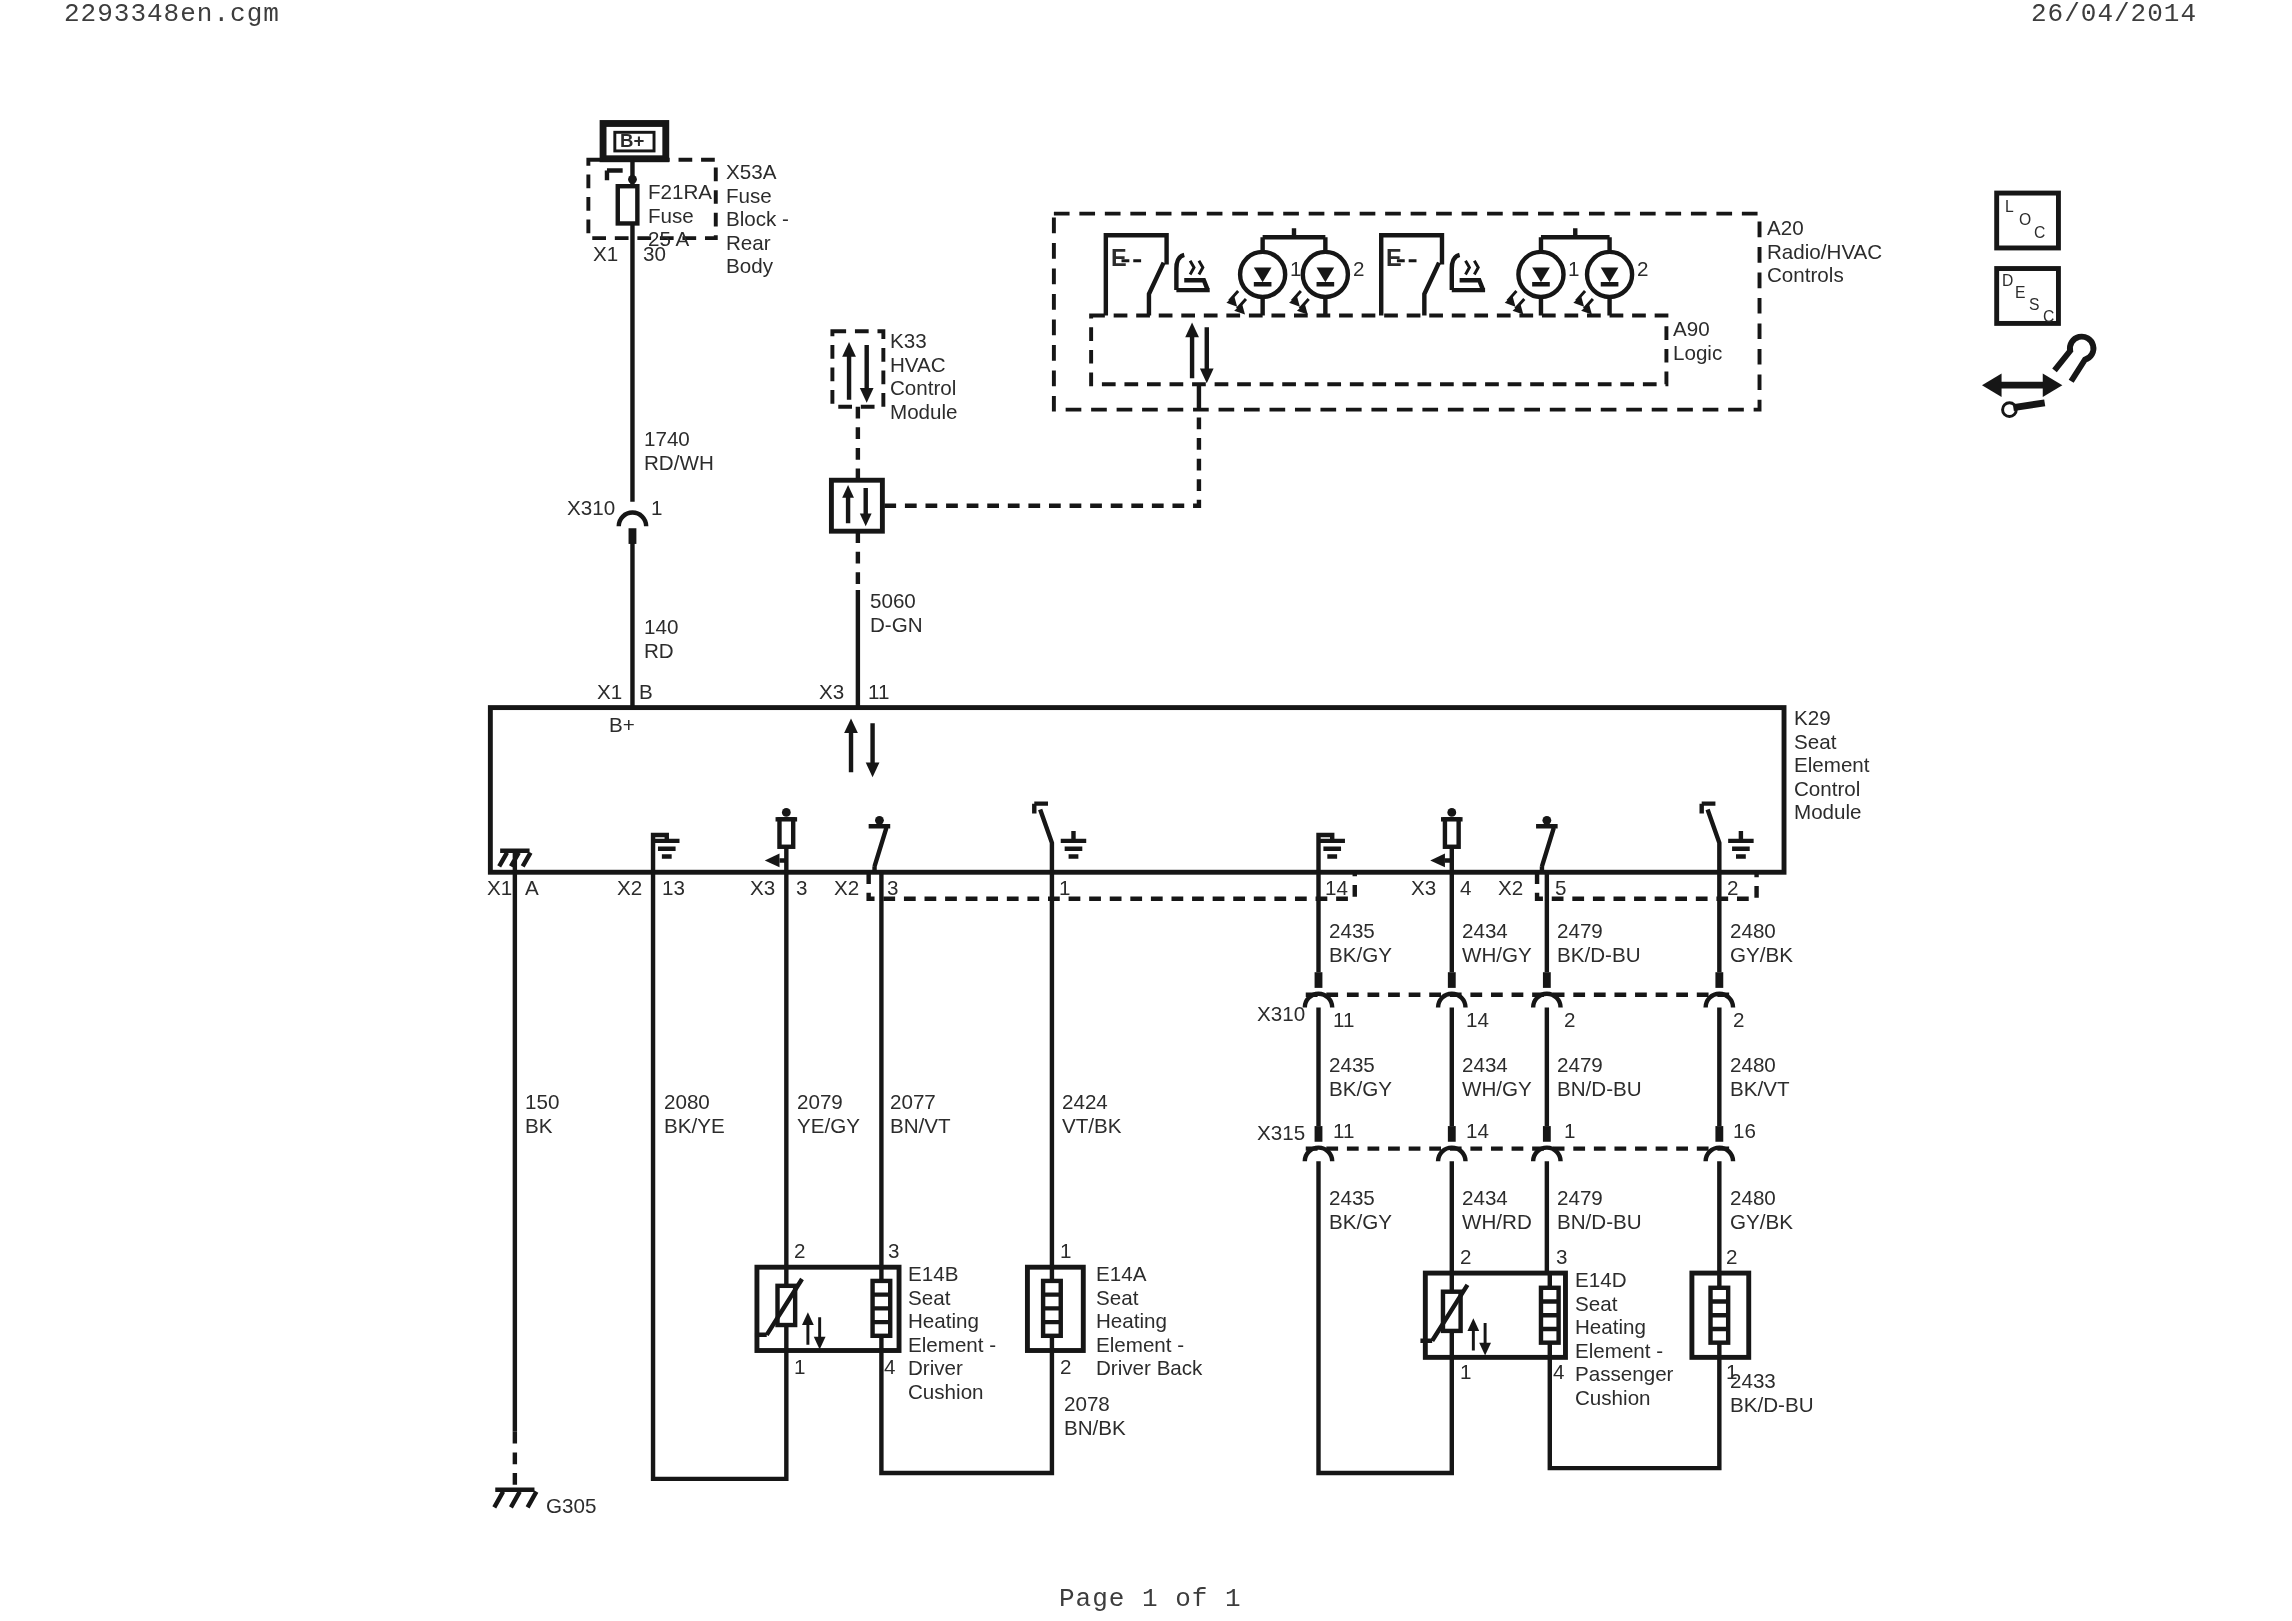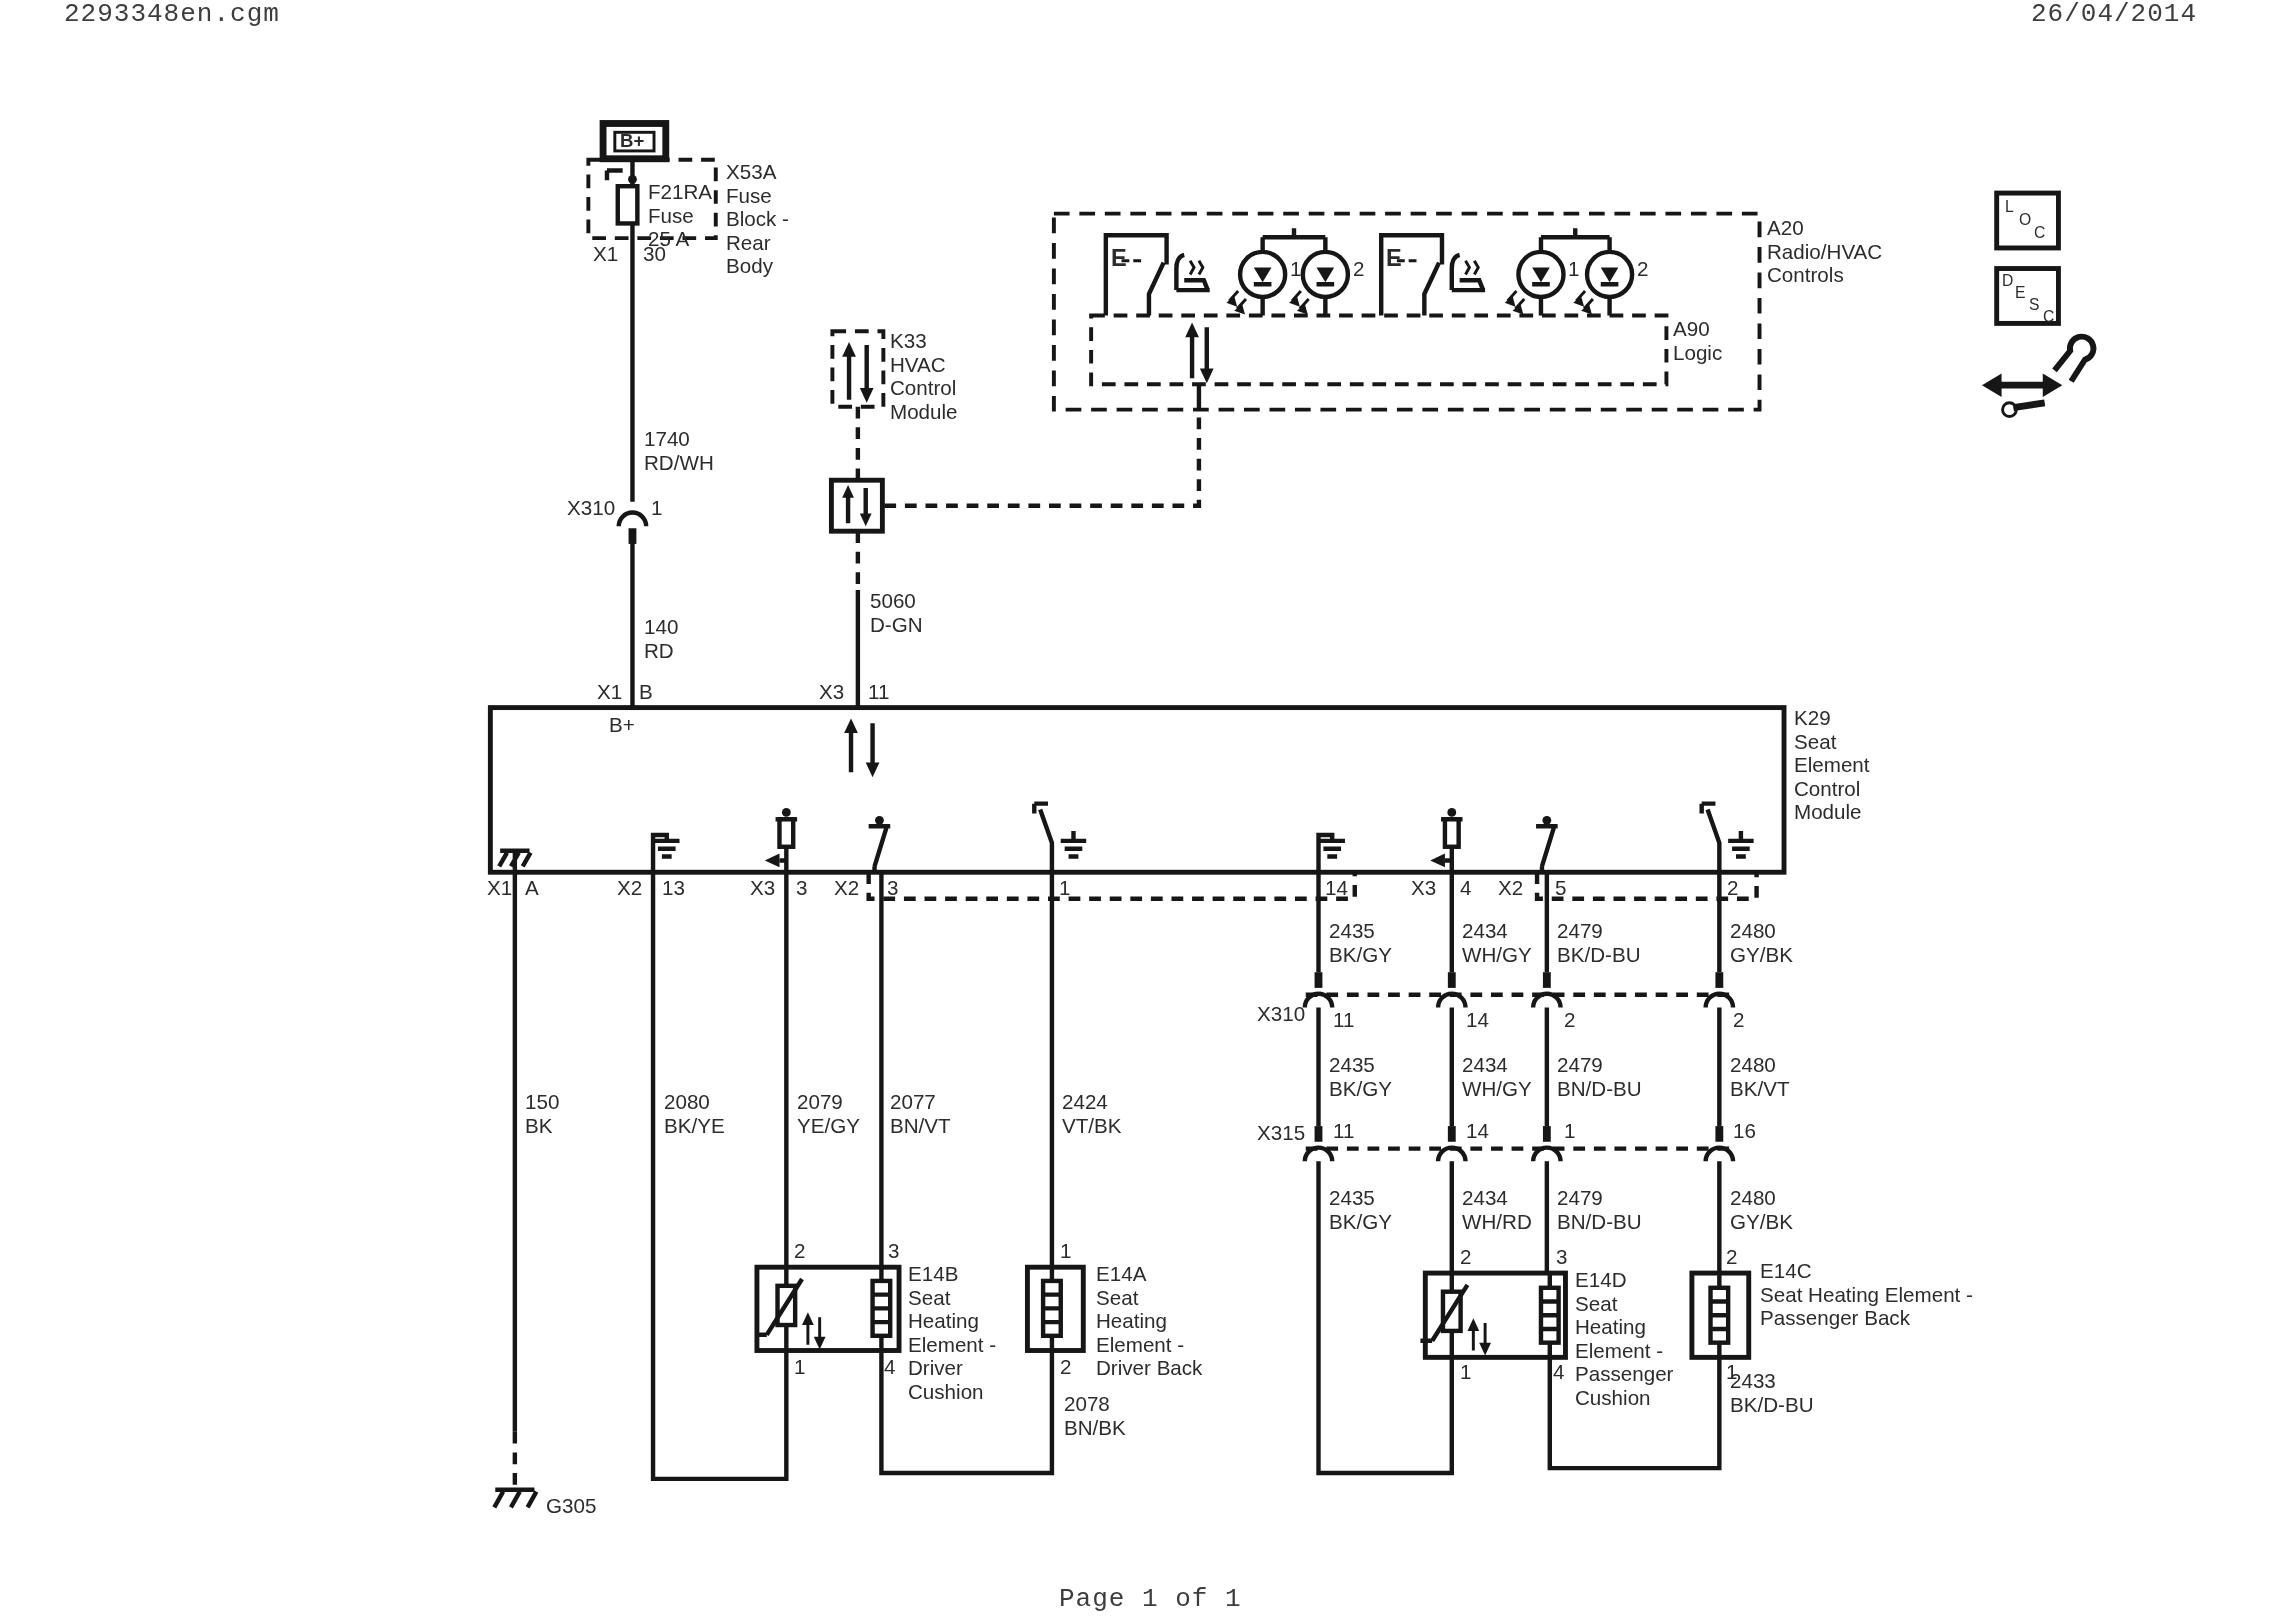--- a/index.html
+++ b/index.html
@@ -370,22 +370,19 @@
 <span class="lbl" style="left:1553px;top:1360px">4</span>
 <span class="lbl" style="left:1575px;top:1268px">E14D
 Seat
 Heating
 Element -
 Passenger
 Cushion</span>
 
 <span class="lbl" style="left:1726px;top:1245px">2</span>
 <span class="lbl" style="left:1726px;top:1360px">1</span>
-<span class="lbl" style="left:1760px;top:1259px">E14C
-Seat Heating Element -
-Passenger Back</span>
 <span class="lbl" style="left:1730px;top:1369px">2433
 BK/D-BU</span>
 
 <span class="lbl" style="left:546px;top:1494px">G305</span>
 
 </div>
 
 
 </body></html>

